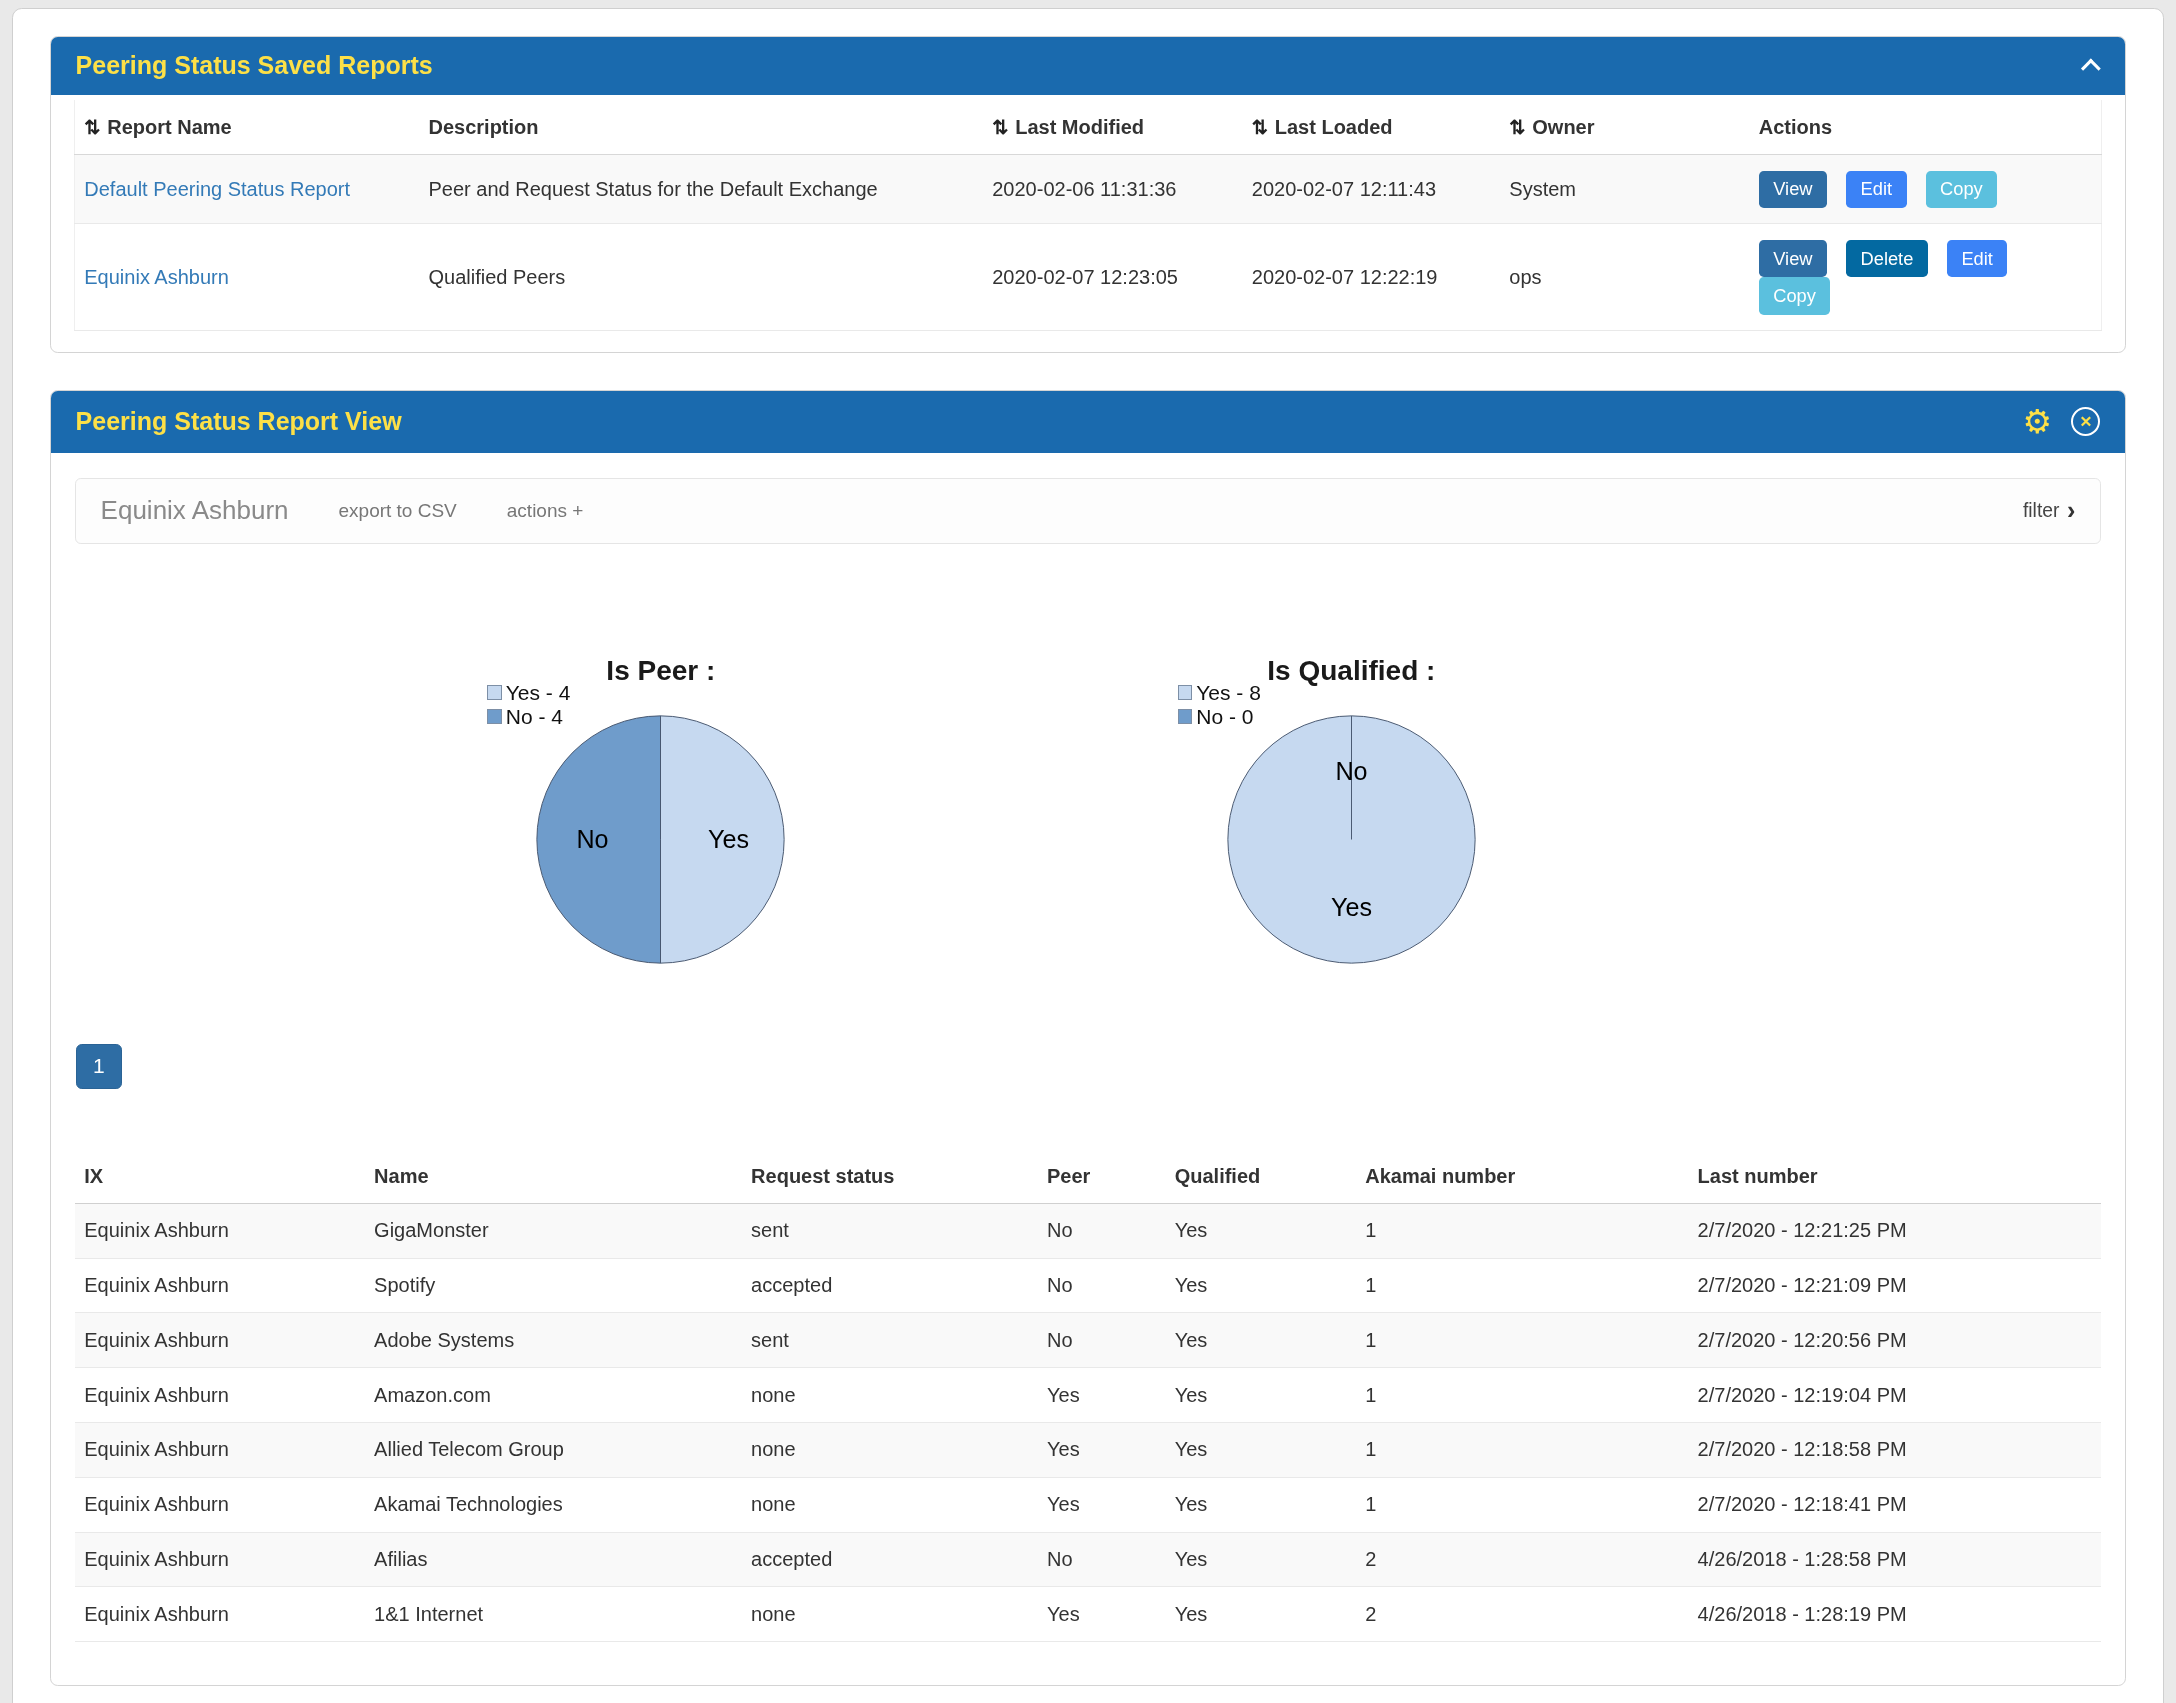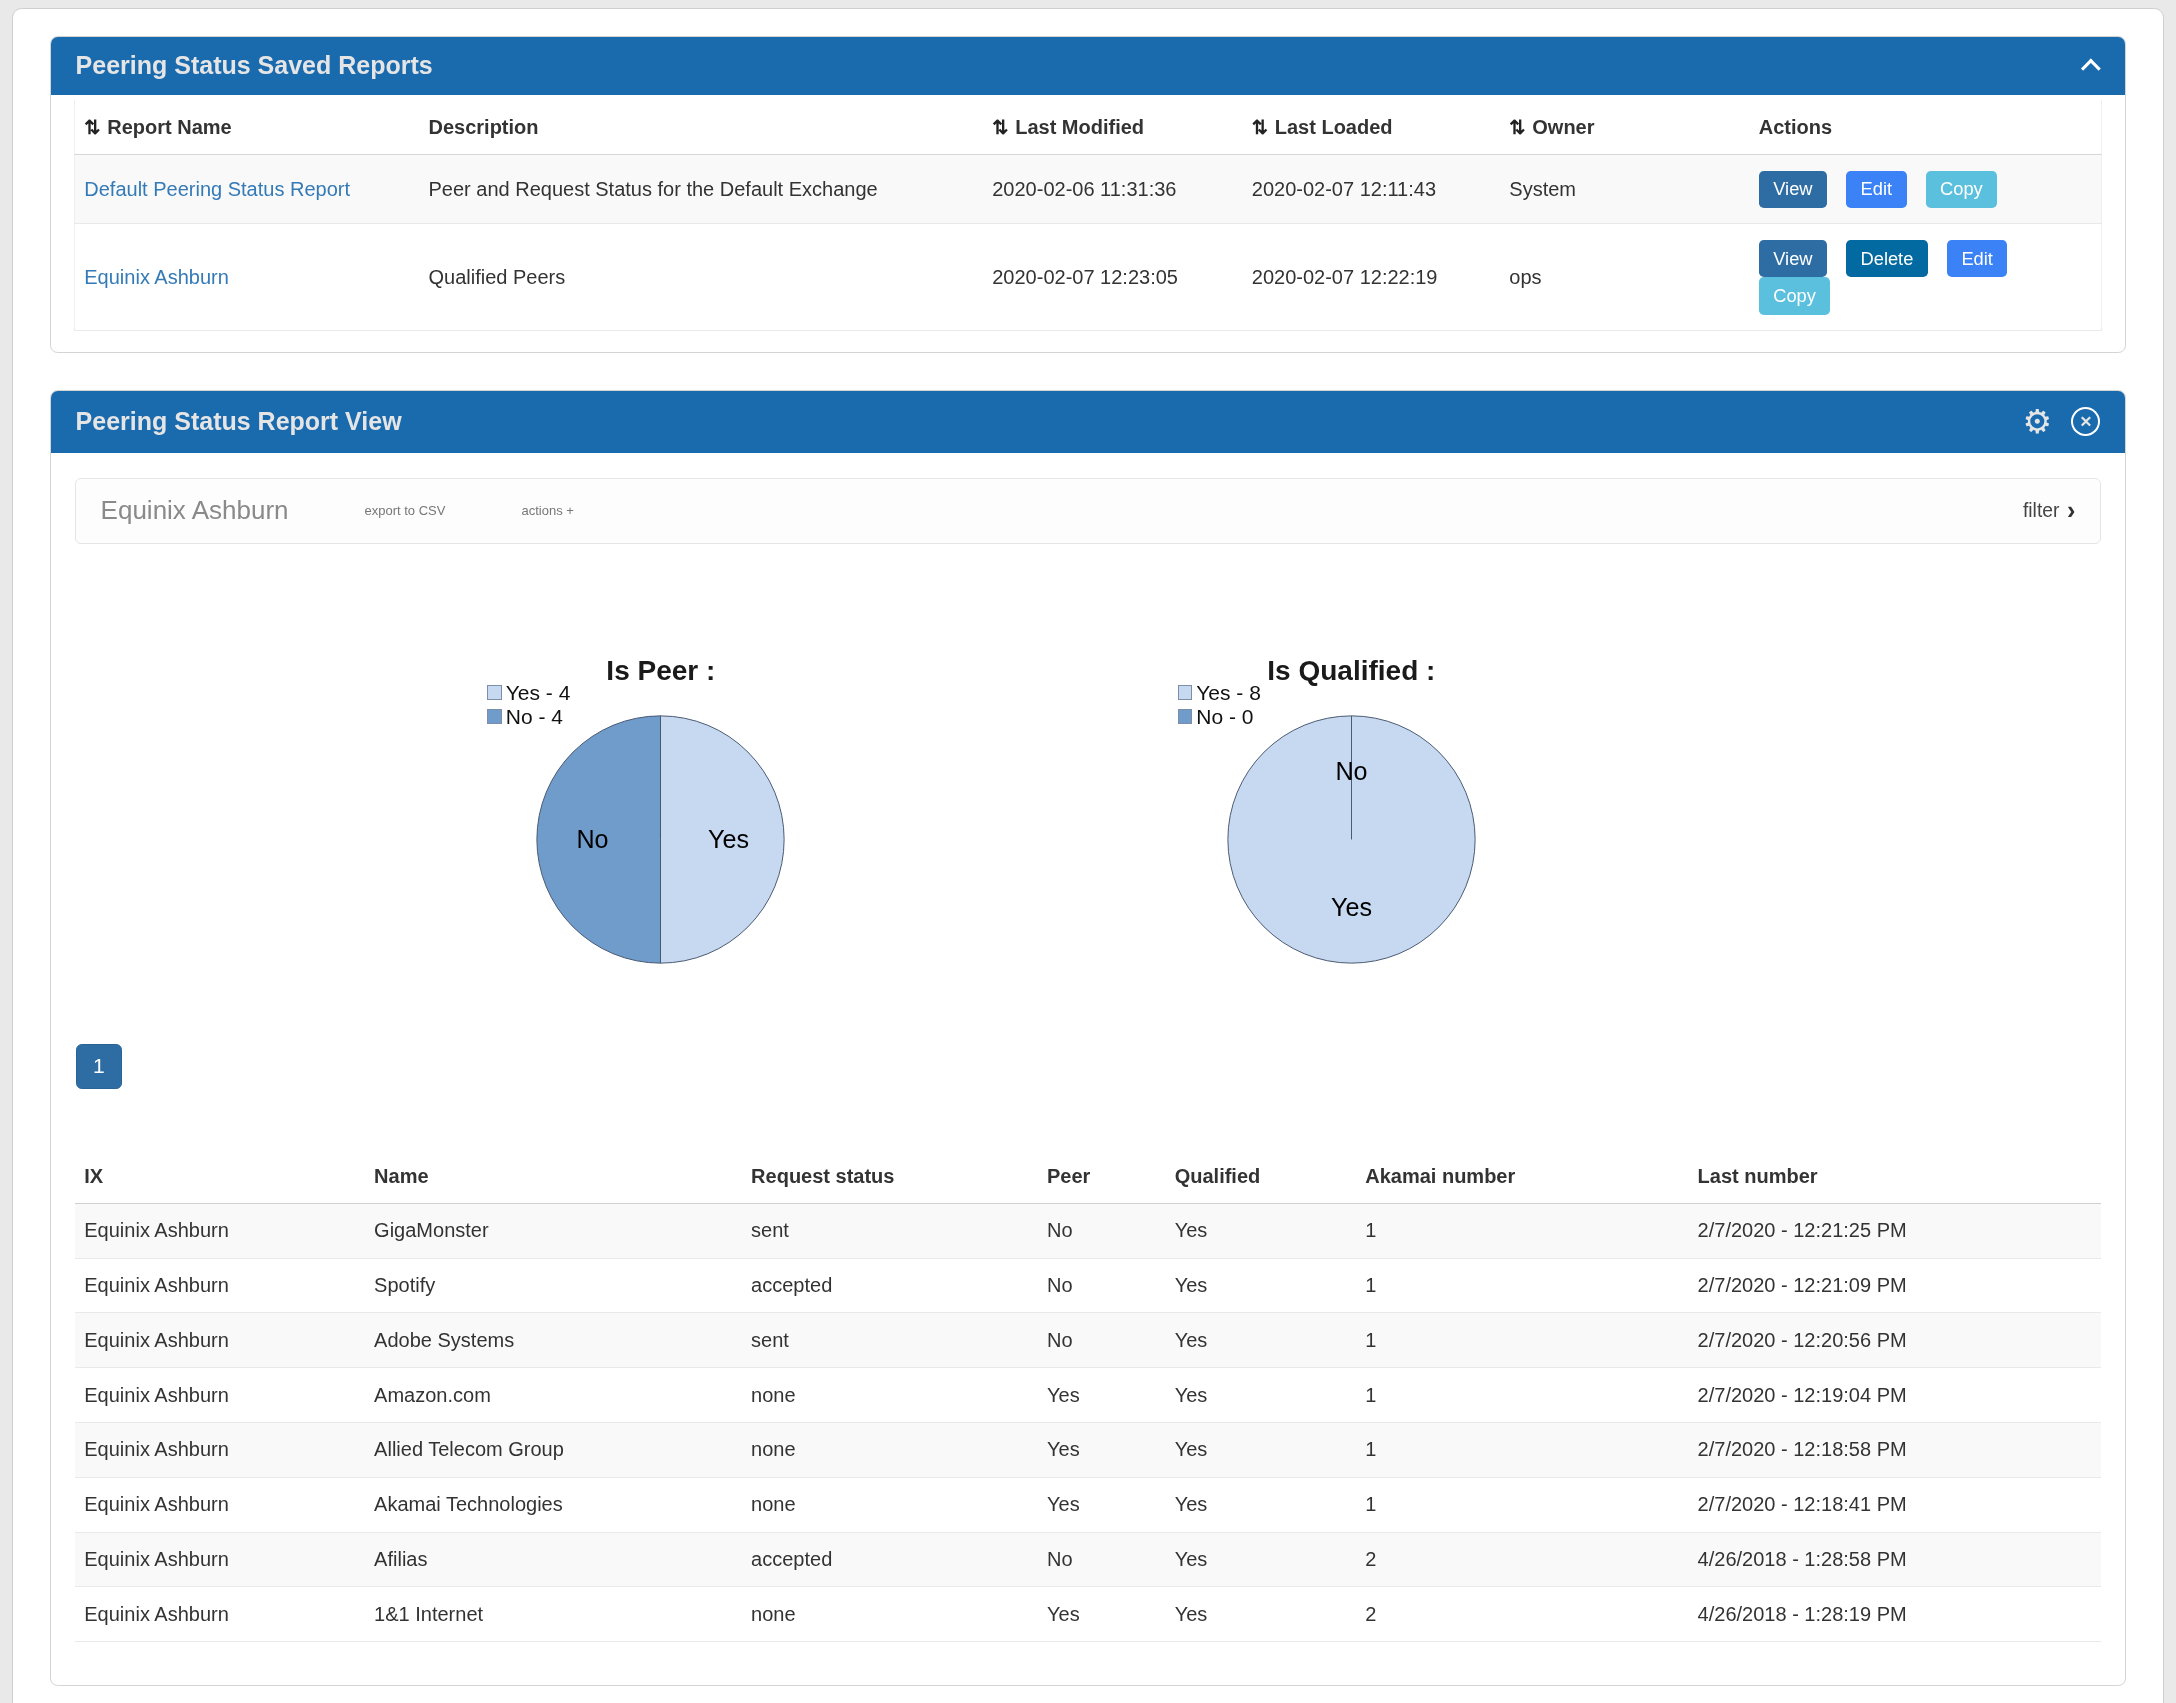--- a/index.html
+++ b/index.html
@@ -22,21 +22,21 @@
   }
   .panel {
     margin: 0 37px 37px;
     background: #fff;
     border: 1px solid #d4d4d4;
     border-radius: 7.7px;
     overflow: hidden;
   }
   .panel-header {
     background: #1a6aae;
-    color: #e5e5e5;
+    color: #fde047;
     font-size: 25px;
     font-weight: bold;
     padding: 14.5px 25px;
     display: flex;
     align-items: center;
   }
   .spacer { flex: 1; }
   .chev-up {
     width: 13.5px; height: 13.5px;
     border-top: 3.9px solid #fff;
@@ -97,21 +97,21 @@
   .rv-body { padding: 25px 24px 43px; }
   .sub-bar {
     border: 1px solid #e5e5e5;
     border-radius: 5.8px;
     background: #fdfdfd;
     padding: 16.4px 25px;
     display: flex;
     align-items: center;
   }
   .rv-title { font-size: 26px; color: #8a8a8a; }
-  .toolbar-link { font-size: 13px; color: #777; text-decoration: none; margin-left: 76px; }
+  .toolbar-link { font-size: 19px; color: #777; text-decoration: none; margin-left: 50px; }
   .filter-link { font-size: 19.3px; color: #444; text-decoration: none; display: flex; align-items: center; gap: 7.7px; }
   .filter-chev { font-size: 25px; font-weight: bold; color: #333; line-height: 1; }
   
   .charts-row { display: flex; width: 1381px; margin: 111px 0 0 241px; }
   .chart-block { flex: 1; display: flex; flex-direction: column; align-items: center; }
   .chart-title { font-size: 28px; font-weight: bold; color: #1a1a1a; }
   .pie-wrap { position: relative; margin-top: 25px; }
   .legend { position: absolute; left: -46px; top: -31px; font-size: 21px; color: #111; z-index: 2; }
   .legend-item { display: flex; align-items: center; height: 24px; }
   .swatch { width: 14.5px; height: 14.5px; margin-right: 3.9px; border: 1px solid #7d8fa6; display: inline-block; }

